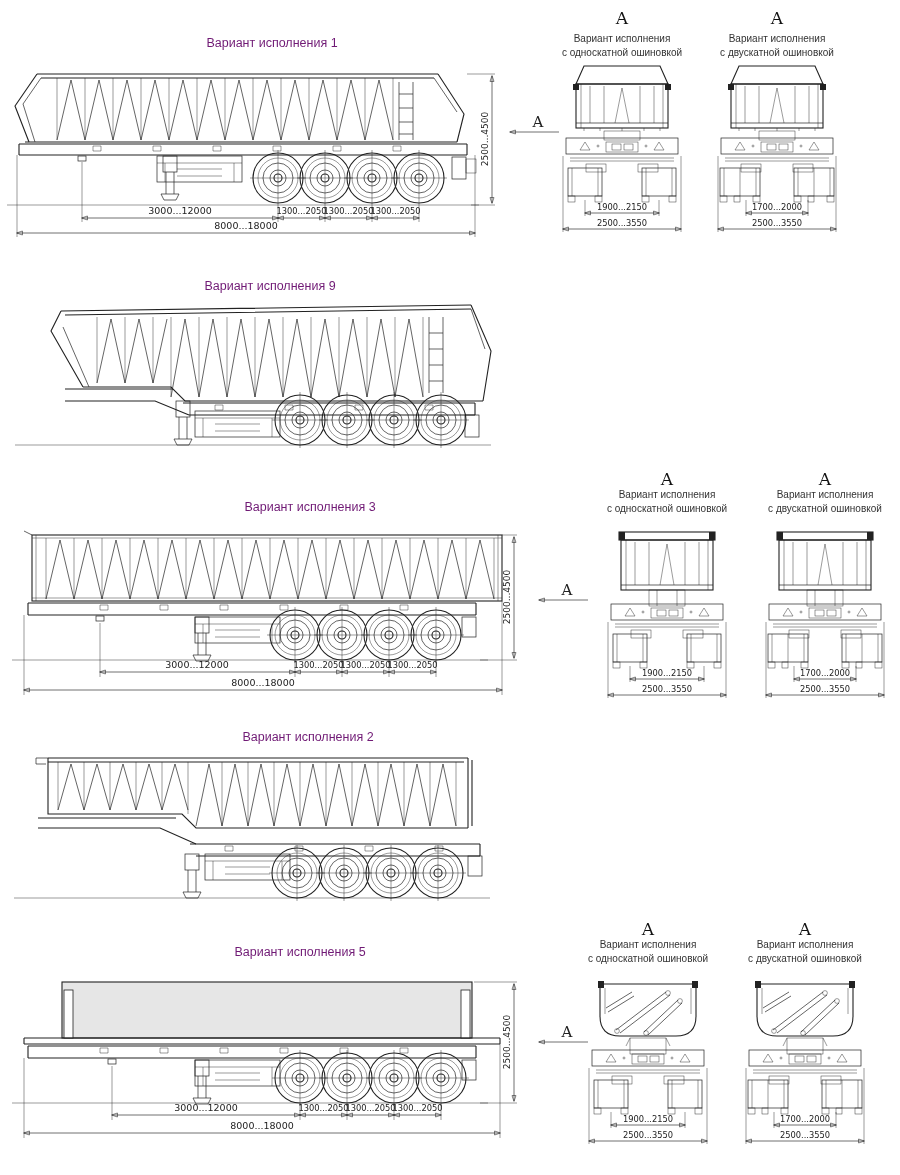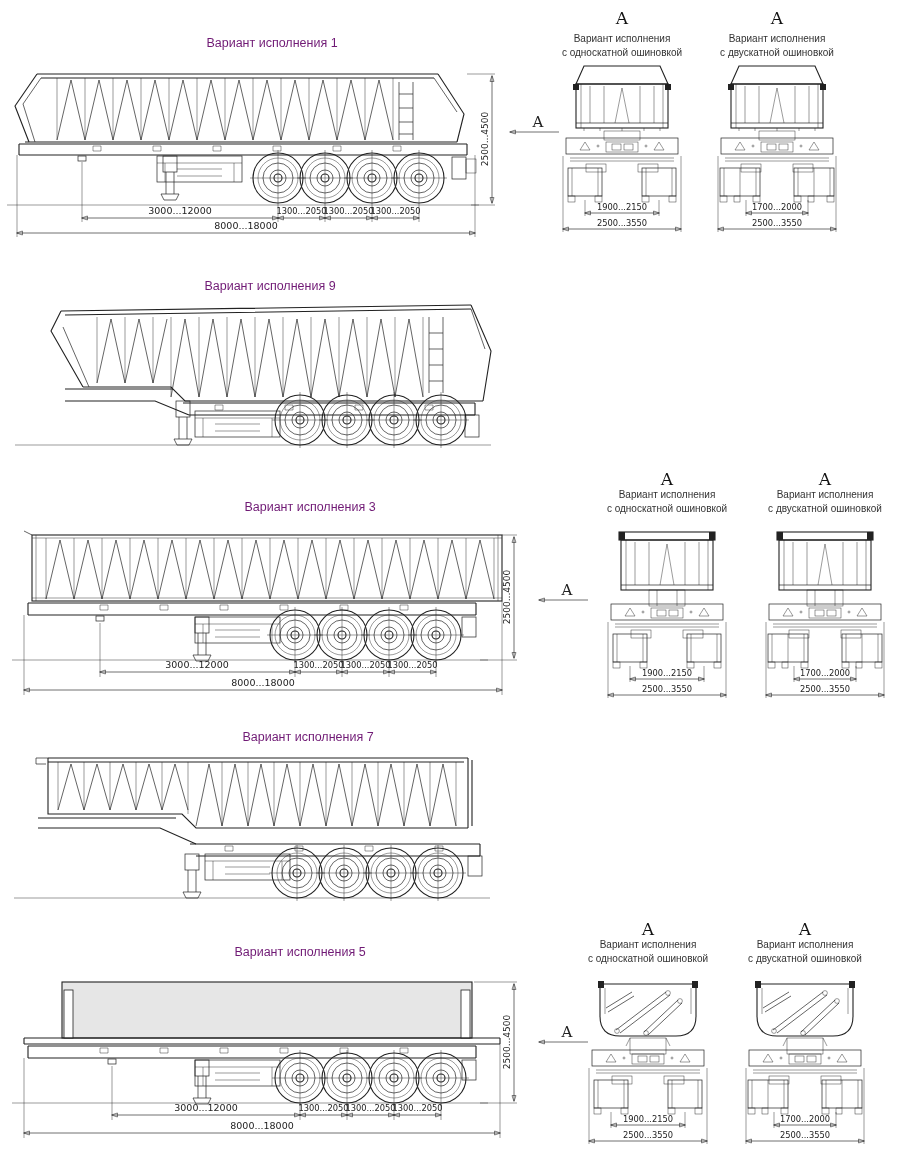--- a/index.html
+++ b/index.html
@@ -304,21 +304,21 @@
     <use href="#rwbd" x="5" y="104"></use>
     <use href="#rwbd" x="79" y="104"></use>
     <path class="xl" d="M31,136V152M93,136V152"></path>
     <line class="dl" x1="31" y1="149" x2="93" y2="149"></line>
     <text class="dta" x="62" y="146">1700...2000</text>
     <path class="xl" d="M3,92V168M121,92V168"></path>
     <line class="dl" x1="3" y1="165" x2="121" y2="165"></line>
     <text class="dta" x="62" y="162">2500...3550</text>
   </svg>
 
-  <div class="abs vtitle" style="left:188px;top:730px;width:240px;">Вариант исполнения 7</div>
+  <div class="abs vtitle" style="left:188px;top:730px;width:240px;">Вариант исполнения 2</div>
 
   <svg class="abs" style="left:10px;top:748px;" width="515" height="160" viewBox="0 0 515 160">
     <g>
       <path class="s1" d="M38,10H458M38,14H454"></path>
       <path class="s1" d="M38,10V66H172L186,80H458M458,10V80M462,12V78"></path>
       <path class="s07" d="M38,10H26L26,16H36"></path>
       <path class="s07" d="M48,62L61,16L74,62L87,16L100,62L113,16L126,62L139,16L152,62L165,16L178,62"></path>
       <path class="s07" d="M186,78L199,16L212,78L225,16L238,78L251,16L264,78L277,16L290,78L303,16L316,78L329,16L342,78L355,16L368,78L381,16L394,78L407,16L420,78L433,16L446,78"></path>
       <path class="s05" d="M48,14V62M74,14V62M100,14V62M126,14V62M152,14V62M178,14V66M212,14V78M238,14V78M264,14V78M290,14V78M316,14V78M342,14V78M368,14V78M394,14V78M420,14V78M446,14V78"></path>
     </g>

